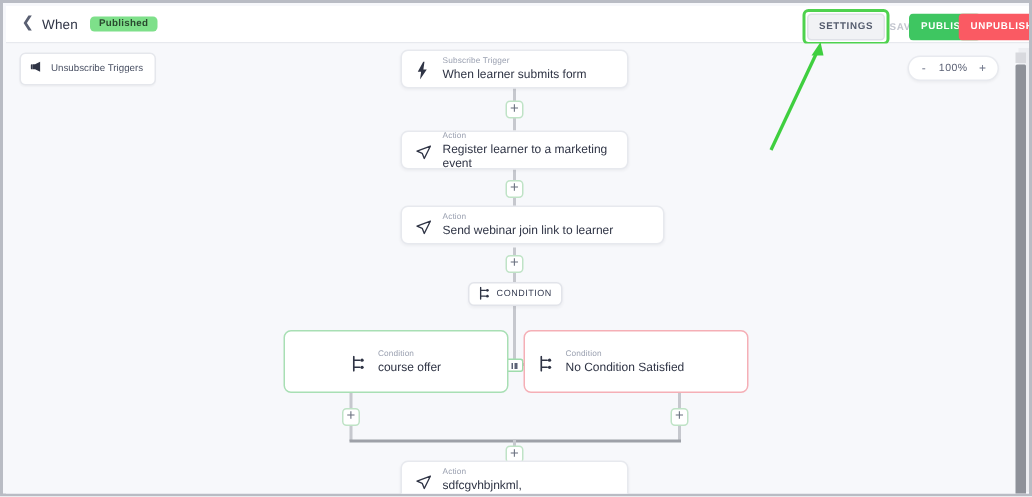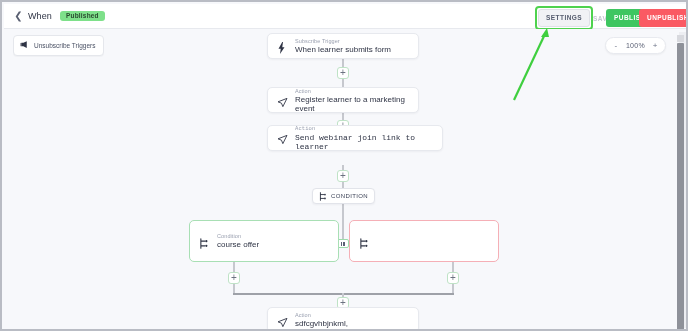--- a/index.html
+++ b/index.html
@@ -127,21 +127,21 @@
     box-shadow: 0 1px 2px rgba(30,35,60,.05);
     cursor: pointer;
   }
   .node-texts { display: flex; flex-direction: column; gap: 1px; }
   .node-kind { font-size: 5.5px; color: #9aa0b0; letter-spacing: .1px; }
   .node-label { font-size: 8px; color: #2f3445; }
   .node-icon { width: 11px; height: 13px; flex: 0 0 11px; color: #3a4055; }
 
   #node-subscribe-trigger { left: 263px; top: 4px; width: 152px; height: 26px; }
   #node-action-register  { left: 263px; top: 58px; width: 152px; height: 26px; }
-  #node-action-webinar   { left: 263px; top: 96px; width: 176px; height: 26px; font-family: Liberation Mono, monospace; }
+  #node-action-webinar   { left: 263px; top: 108px; width: 176px; height: 26px; }
   #node-action-bottom    { left: 263px; top: 278px; width: 152px; height: 26px; }
 
   
   #condition-pill {
     position: absolute; left: 308px; top: 159px;
     width: 63px; height: 16px;
     background: #ffffff; border: 1px solid #e2e4ea;
     border-radius: 4px;
     display: flex; align-items: center; justify-content: center;
     gap: 4px; cursor: pointer;
@@ -151,21 +151,21 @@
     font-size: 6px; color: #3a4055; letter-spacing: .35px;
   }
 
   .branch-node {
     position: absolute; top: 191px;
     width: 150px; height: 42px;
     background: #ffffff; border-radius: 5px;
     display: flex; align-items: center; padding: 0 9px; gap: 7px;
     cursor: pointer;
   }
-  #branch-course-offer { left: 185px; border: 1px solid #a8dfb4; }
+  #branch-course-offer { left: 185px; border: 1px solid #a8dfb4; justify-content: center; }
   #branch-no-condition { left: 345px; border: 1px solid #f5afb6; }
 
   
   .vline { position: absolute; width: 2px; background: #c6c8ce; }
   .hline { position: absolute; height: 2px; background: #9ea1a8; }
 
   .plus {
     position: absolute; width: 12px; height: 12px;
     background: #ffffff; border: 1px solid #bfe3c6;
     border-radius: 3px;
@@ -316,20 +316,24 @@
     </div>
 
     <div class="branch-node" id="branch-no-condition">
       <span class="node-icon">
         <svg width="10" height="11" viewBox="0 0 12 14" fill="none" stroke="#2f3445" stroke-width="1.4" stroke-linecap="round">
           <path d="M2 1v12M2 4h5M2 10h5"></path>
           <circle cx="9" cy="4" r="1.4" fill="#2f3445" stroke="none"></circle>
           <circle cx="9" cy="10" r="1.4" fill="#2f3445" stroke="none"></circle>
         </svg>
       </span>
+      <span class="node-texts">
+        <span class="node-kind">Condition</span>
+        <span class="node-label">No Condition Satisfied</span>
+      </span>
     </div>
 
     <div class="node" id="node-action-bottom">
       <span class="node-icon">
         <svg width="11" height="11" viewBox="0 0 16 16" fill="none" stroke="#2f3445" stroke-width="1.3" stroke-linejoin="round">
           <path d="M14.5 2L1.5 7l5 2 2 5z"></path>
         </svg>
       </span>
       <span class="node-texts">
         <span class="node-kind">Action</span>

